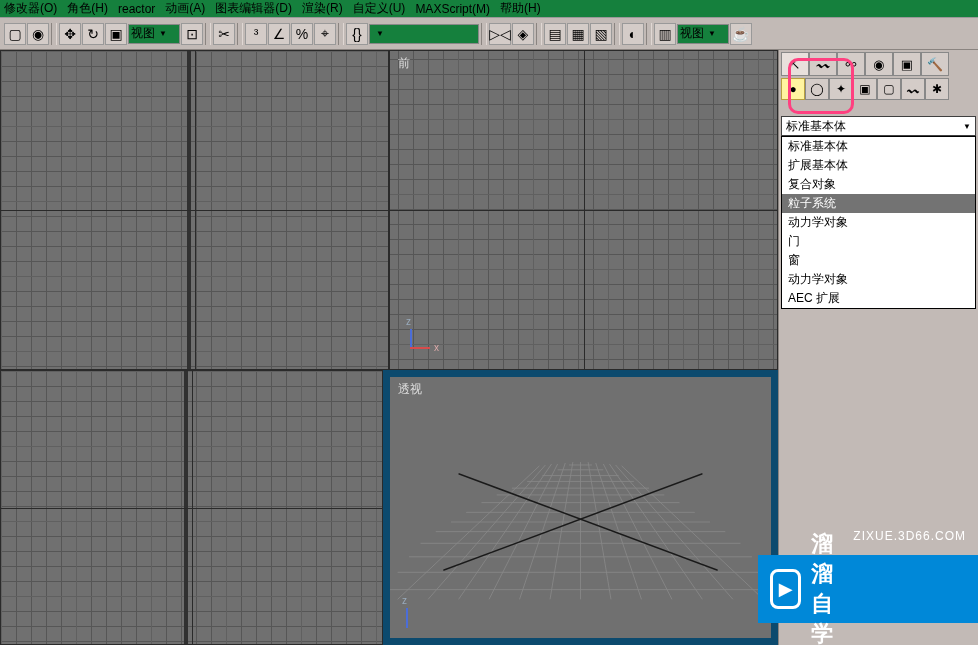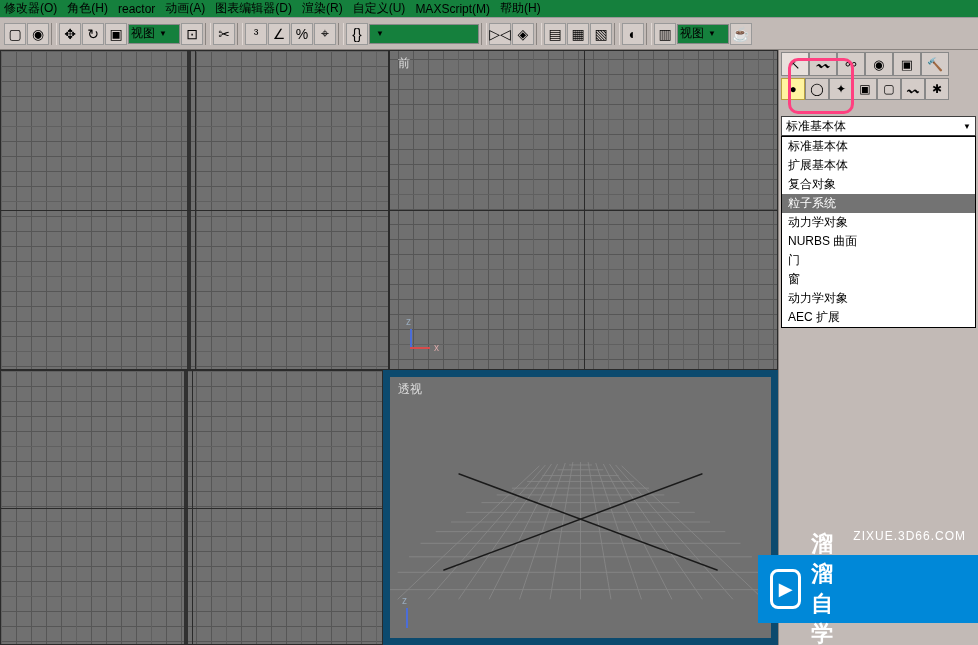--- a/index.html
+++ b/index.html
@@ -220,21 +220,20 @@
       <div class="sc">✱</div>
     </div>
     <div class="dropdown-wrap">
       <div class="dropdown-closed">标准基本体</div>
       <div class="dropdown-list">
         <div class="opt">标准基本体</div>
         <div class="opt">扩展基本体</div>
         <div class="opt">复合对象</div>
         <div class="opt sel">粒子系统</div>
         <div class="opt">动力学对象</div>
-        <div class="opt">NURBS 曲面</div>
         <div class="opt">门</div>
         <div class="opt">窗</div>
         <div class="opt">动力学对象</div>
         <div class="opt">AEC 扩展</div>
       </div>
     </div>
     <div style="height:110px"></div>
     <div class="rollout-title" style="position:relative">名称和颜色</div>
     <div class="rollout-body">
       <div class="color-input"></div>

